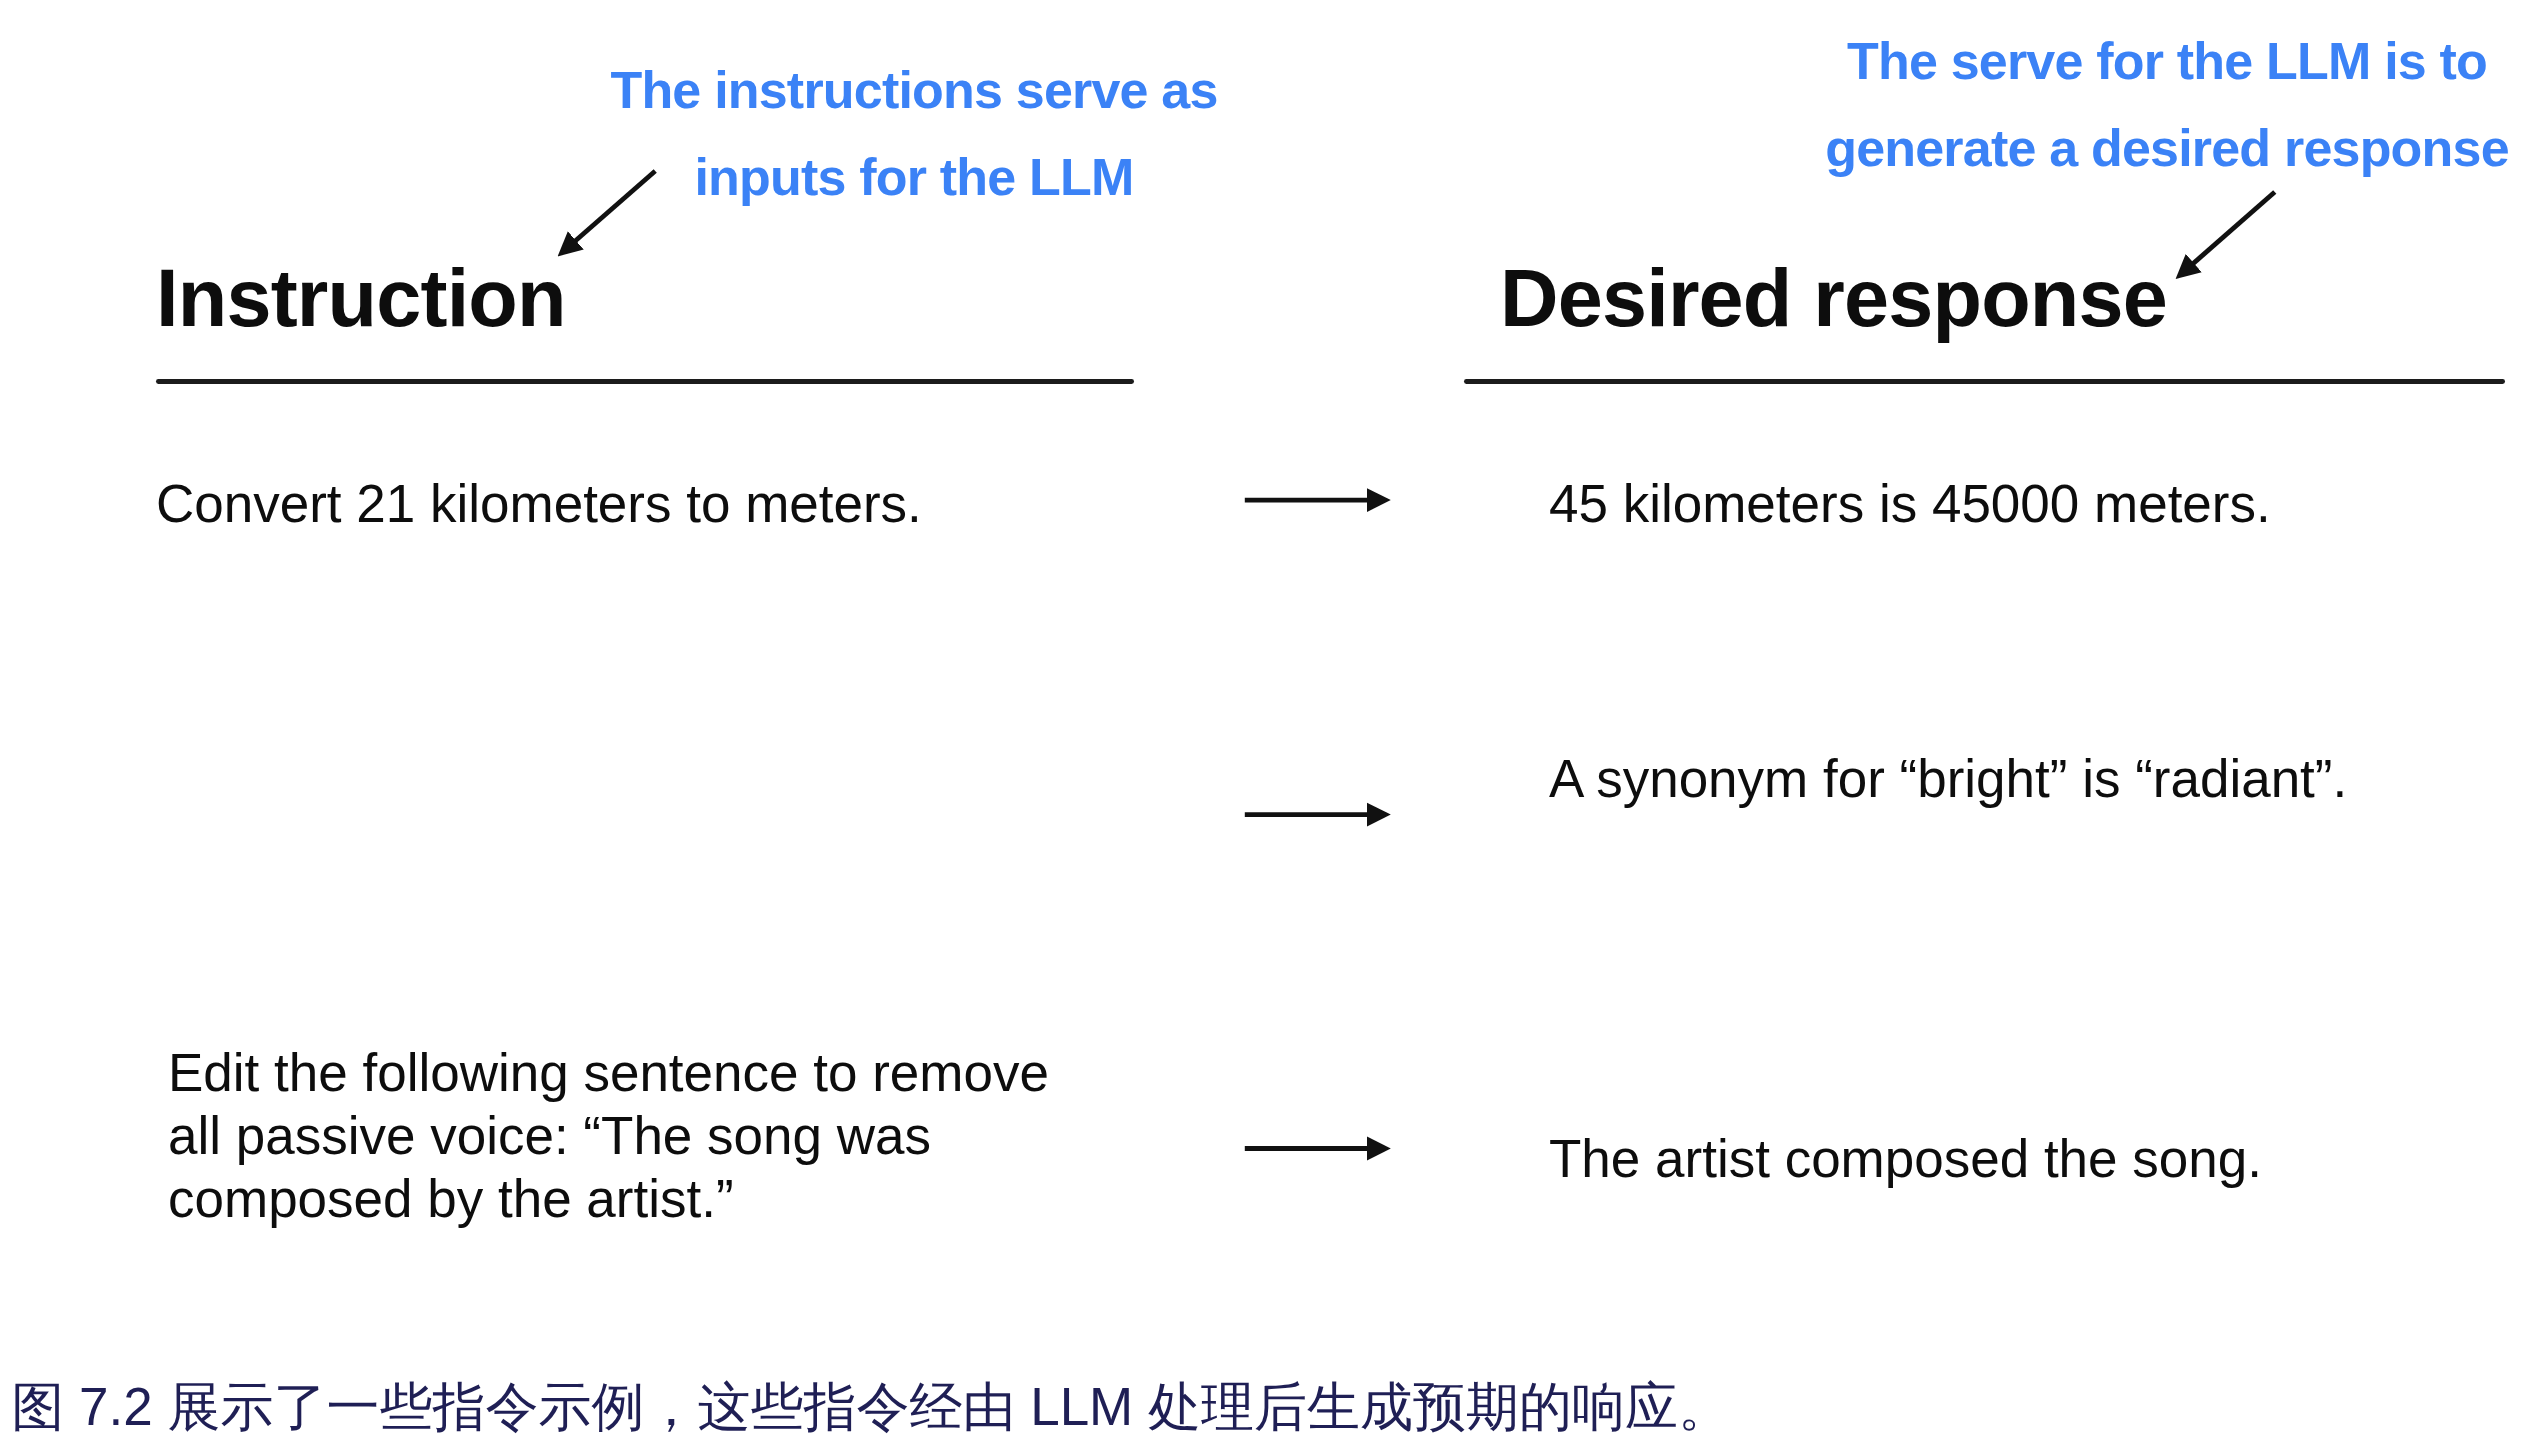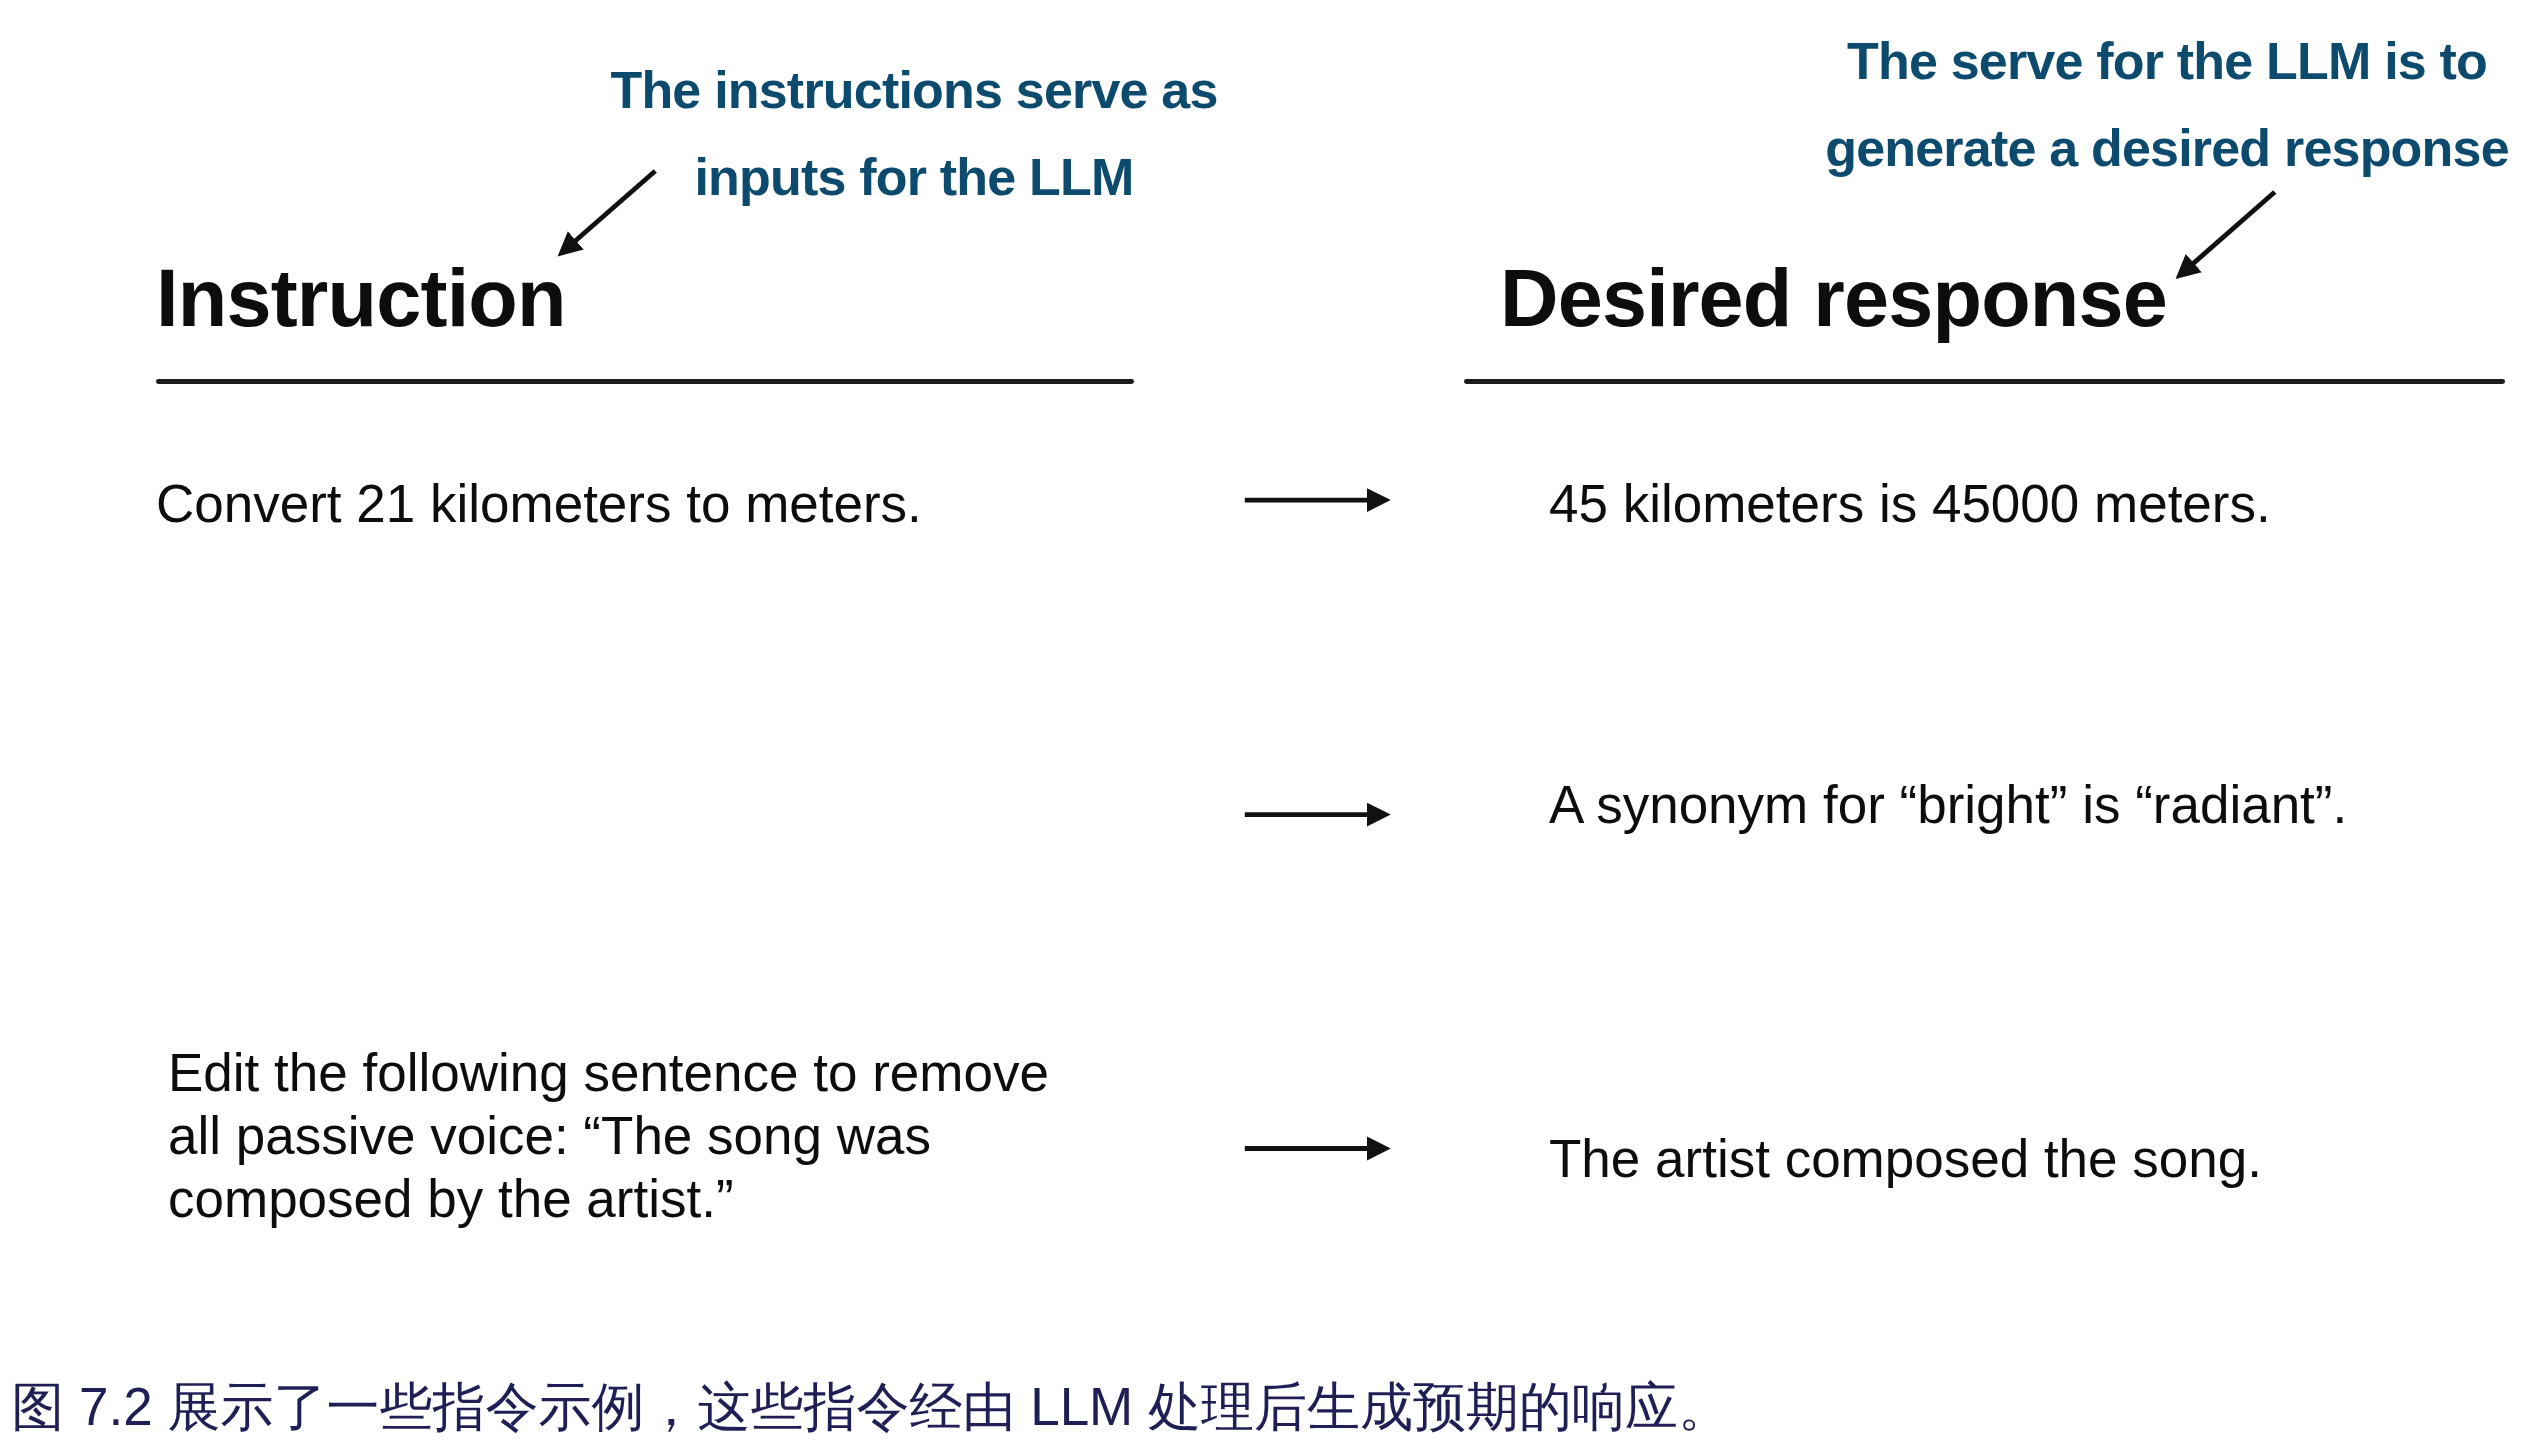--- a/index.html
+++ b/index.html
@@ -17,21 +17,21 @@
     overflow: hidden;
   }
   .abs { position: absolute; }
 
   .annotation {
     font-weight: bold;
     font-size: 52px;
     line-height: 87px;
     text-align: center;
     letter-spacing: -0.8px;
-    color: #0c4a6e;
+    color: #3b82f6;
     width: 710px;
   }
   .ann-left  { left: 559px;  top: 47px; }
   .ann-right { left: 1812px; top: 18px; }
 
   .col-header {
     font-weight: bold;
     font-size: 81px;
     letter-spacing: -0.8px;
     color: #0d0d0d;
@@ -52,21 +52,21 @@
     font-size: 53px;
     line-height: 65px;
     color: #0d0d0d;
   }
   .cell-instr { width: 936px; }
   .cell-resp  { white-space: nowrap; margin-left: 47px; }
 
   .r1-left  { left: 156px;  top: 471px; }
   .r1-right { left: 1502px; top: 471px; }
   .r2-left  { left: 161px;  top: 784px; }
-  .r2-right { left: 1502px; top: 772px; }
+  .r2-right { left: 1502px; top: 746px; }
   .r3-left  { left: 156px;  top: 1041px; line-height: 63px; margin-left: 12px; }
   .r3-right { left: 1502px; top: 1126px; text-align: right; }
 
   .overlay {
     position: absolute;
     left: 0; top: 0;
     width: 2538px;
     height: 1455px;
     pointer-events: none;
   }

